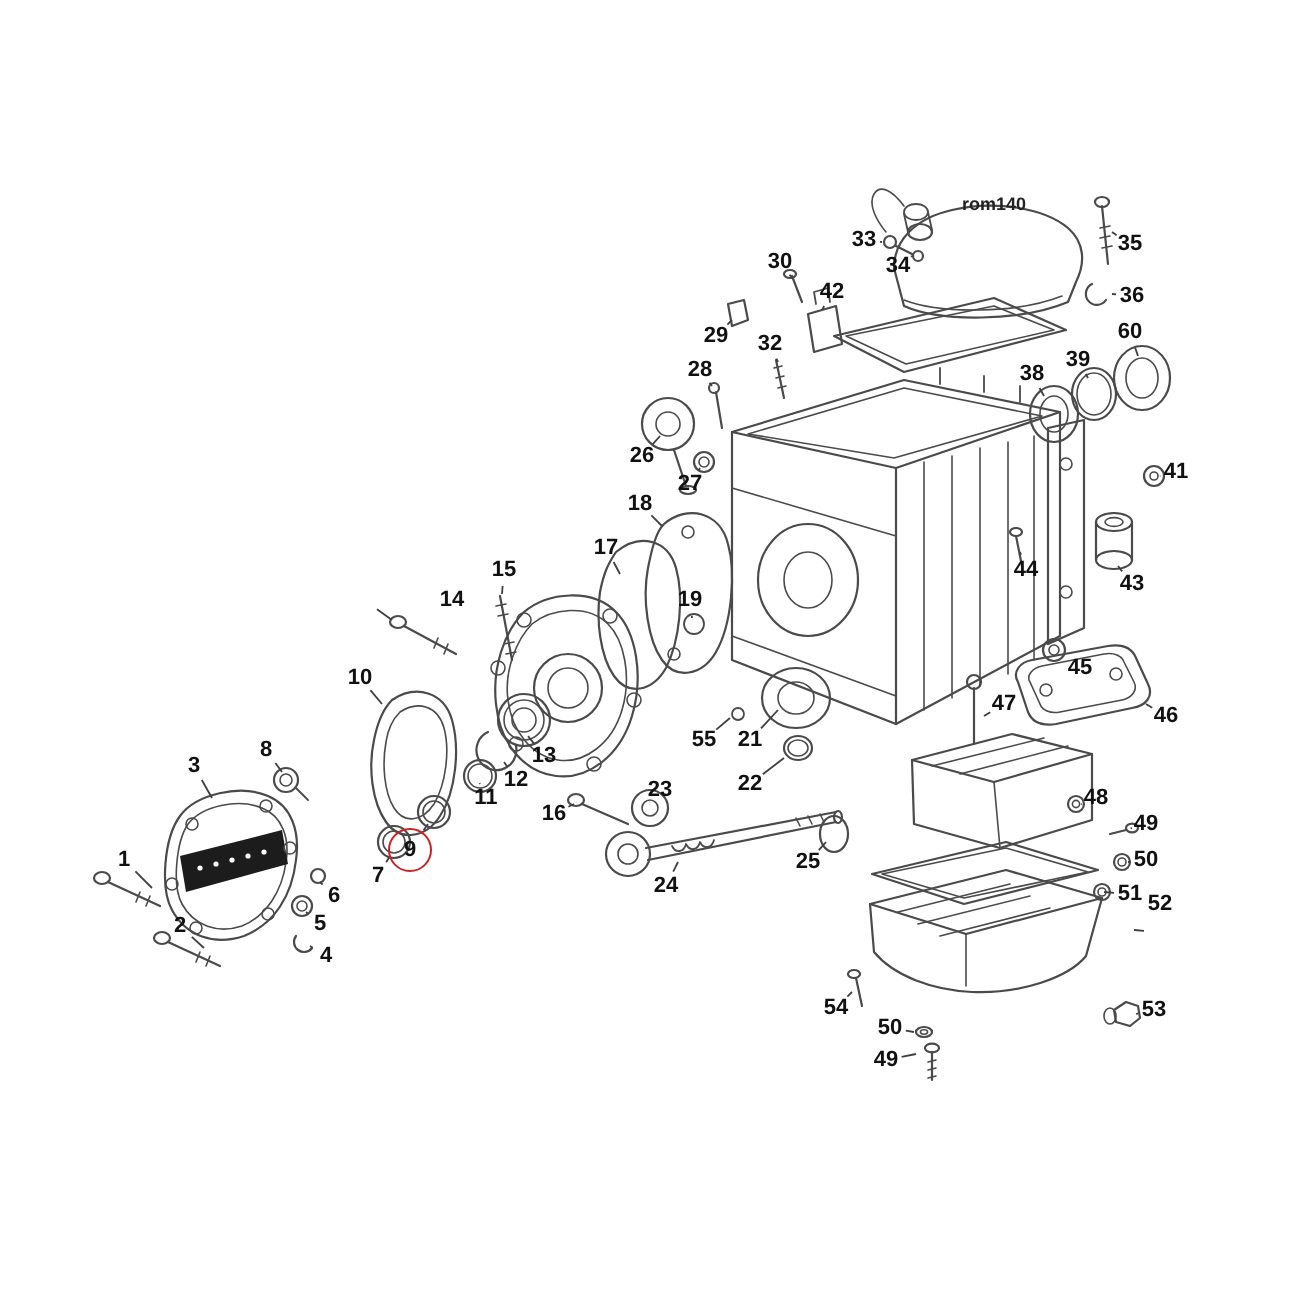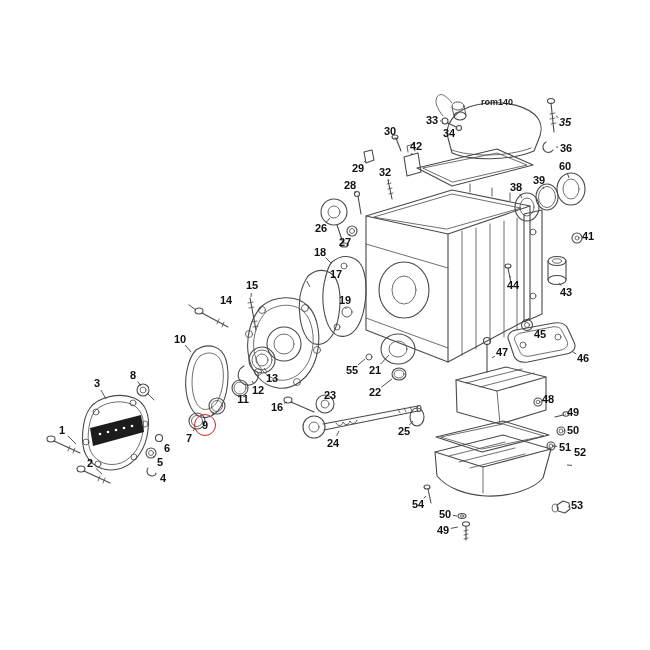--- a/index.html
+++ b/index.html
@@ -301,38 +301,38 @@
       <div class="part-label" style="left: 189px; top: 438px;">7</div>
       <div class="part-label" style="left: 133px; top: 375px;">8</div>
       <div class="part-label circled" style="left: 205px; top: 425px; border-color: rgb(204, 34, 34);">9</div>
       <div class="part-label" style="left: 180px; top: 339px;">10</div>
       <div class="part-label" style="left: 243px; top: 399px;">11</div>
       <div class="part-label" style="left: 258px; top: 390px;">12</div>
       <div class="part-label" style="left: 272px; top: 378px;">13</div>
       <div class="part-label" style="left: 182px; top: 300px; margin-left: 44px;">14</div>
       <div class="part-label" style="left: 252px; top: 285px;">15</div>
       <div class="part-label" style="left: 277px; top: 407px;">16</div>
-      <div class="part-label" style="left: 303px; top: 274px; margin-left: 33px;">17</div>
+      <div class="part-label" style="left: 303px; top: 274px;">17</div>
       <div class="part-label" style="left: 320px; top: 252px;">18</div>
       <div class="part-label" style="left: 345px; top: 300px;">19</div>
       <div class="part-label" style="left: 375px; top: 370px;">21</div>
       <div class="part-label" style="left: 375px; top: 392px;">22</div>
       <div class="part-label" style="left: 330px; top: 395px;">23</div>
       <div class="part-label" style="left: 333px; top: 443px;">24</div>
       <div class="part-label" style="left: 404px; top: 431px;">25</div>
       <div class="part-label" style="left: 321px; top: 228px;">26</div>
       <div class="part-label" style="left: 345px; top: 242px;">27</div>
       <div class="part-label" style="left: 350px; top: 185px;">28</div>
       <div class="part-label" style="left: 358px; top: 168px;">29</div>
       <div class="part-label" style="left: 390px; top: 131px;">30</div>
       <div class="part-label" style="left: 416px; top: 146px;">42</div>
       <div class="part-label" style="left: 385px; top: 172px;">32</div>
       <div class="part-label" style="left: 432px; top: 120px;">33</div>
       <div class="part-label" style="left: 449px; top: 133px;">34</div>
-      <div class="part-label" style="left: 565px; top: 122px; font-style: italic;">35</div>
+      <div class="part-label" style="left: 565px; top: 122px;">35</div>
       <div class="part-label" style="left: 566px; top: 148px;">36</div>
       <div class="part-label" style="left: 516px; top: 187px;">38</div>
       <div class="part-label" style="left: 539px; top: 180px;">39</div>
       <div class="part-label" style="left: 565px; top: 166px;">60</div>
       <div class="part-label" style="left: 588px; top: 236px;">41</div>
       <div class="part-label" style="left: 566px; top: 292px;">43</div>
       <div class="part-label" style="left: 513px; top: 285px;">44</div>
       <div class="part-label" style="left: 540px; top: 334px;">45</div>
       <div class="part-label" style="left: 583px; top: 358px;">46</div>
       <div class="part-label" style="left: 502px; top: 352px;">47</div>

